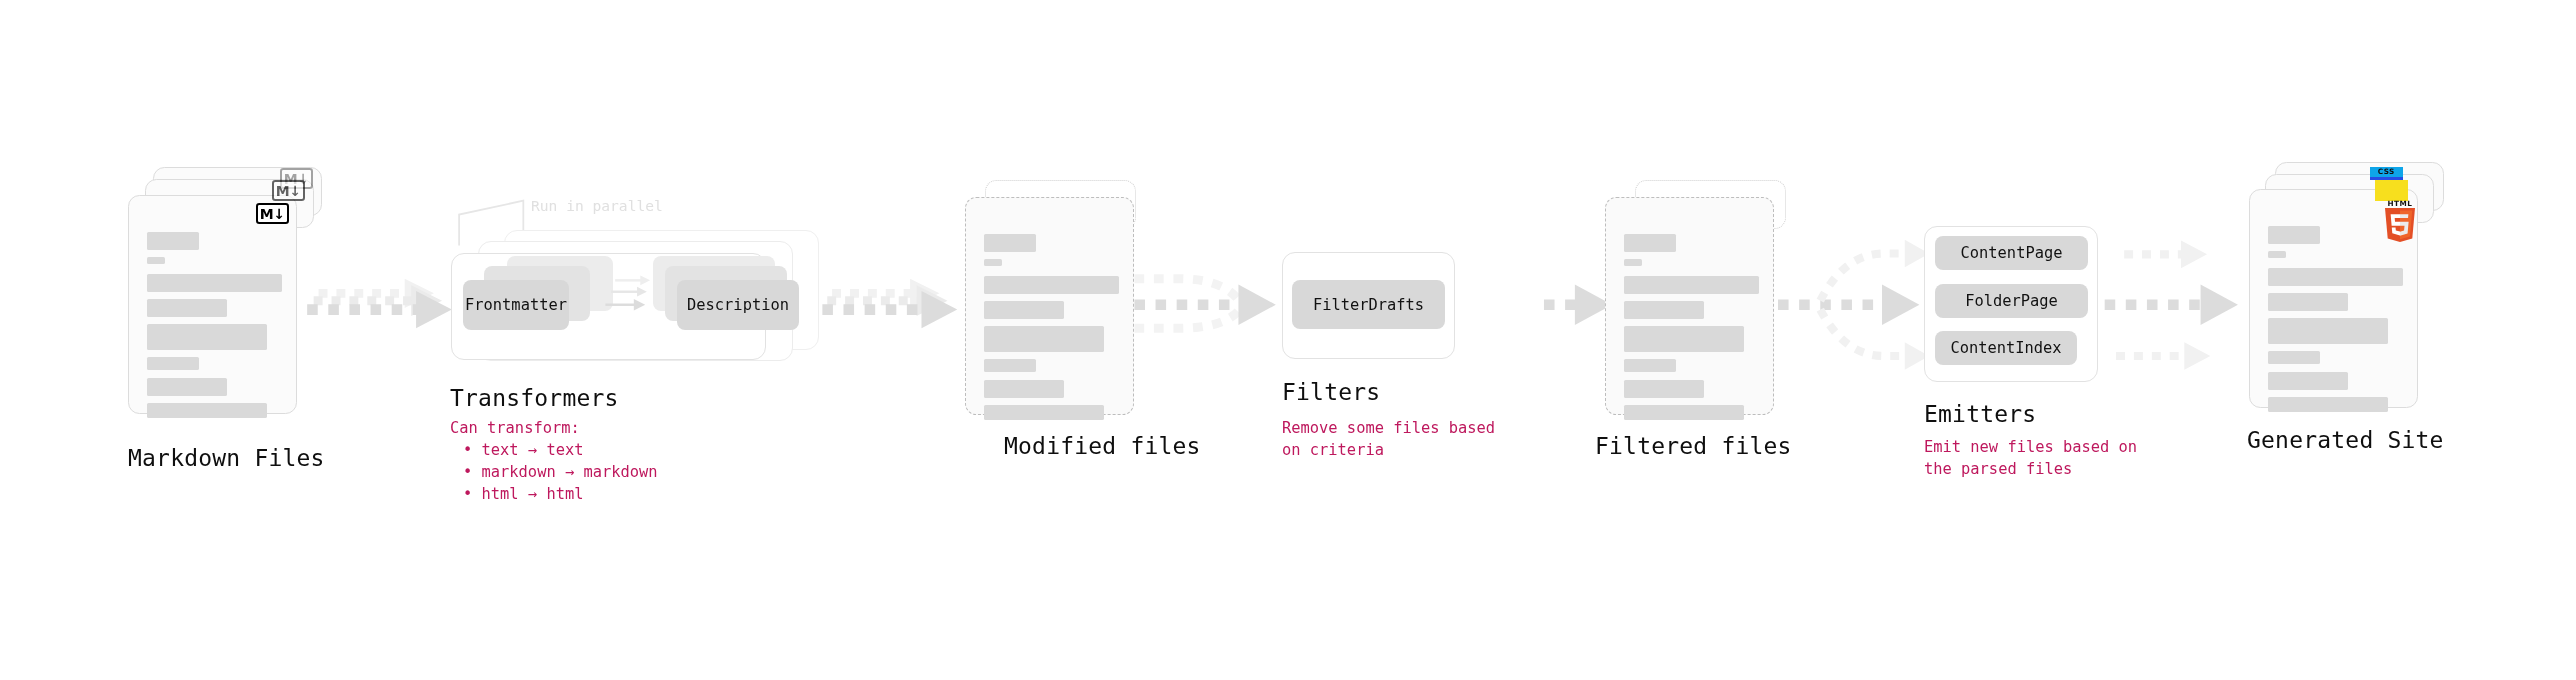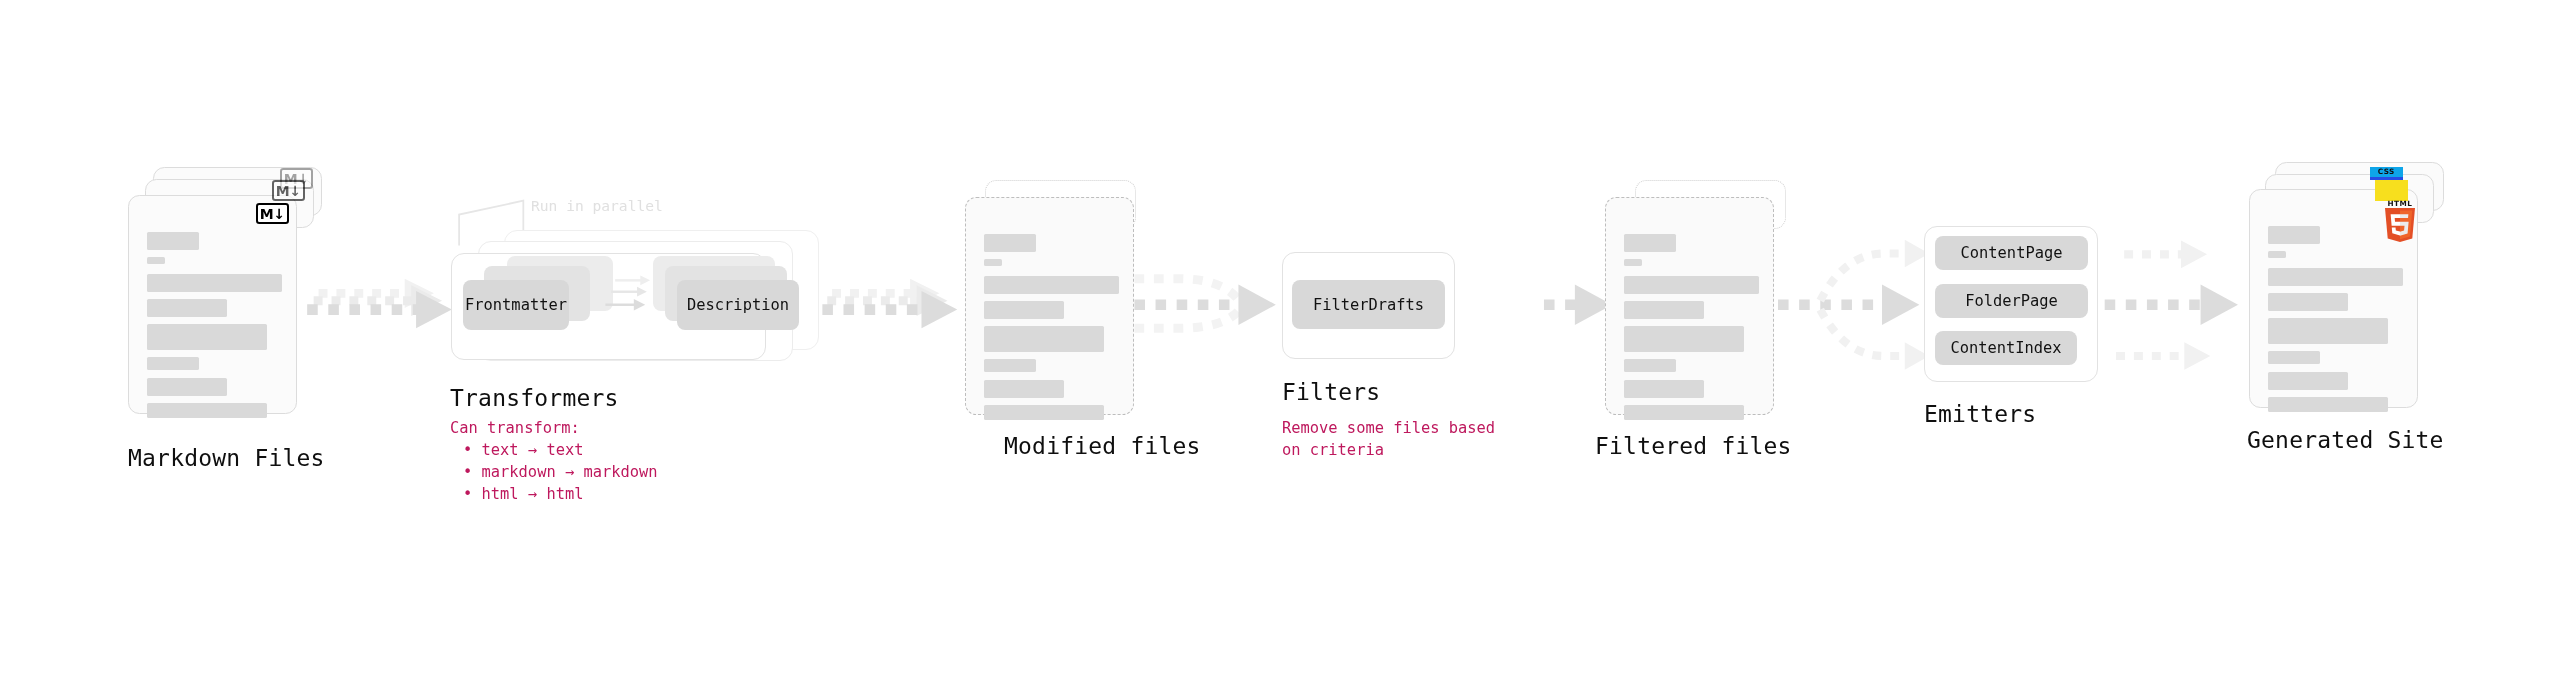--- a/index.html
+++ b/index.html
@@ -301,20 +301,22 @@
   </div>
   <div class="stage-title" style="left:1595px; top:433px;">Filtered files</div>
 
   <div>
     <div class="gbox" style="left:1924px; top:226px; width:174px; height:156px;"></div>
     <div class="chip" style="left:1935px; top:236px; width:153px; height:34px;">ContentPage</div>
     <div class="chip" style="left:1935px; top:284px; width:153px; height:34px;">FolderPage</div>
     <div class="chip" style="left:1935px; top:331px; width:142px; height:34px;">ContentIndex</div>
   </div>
   <div class="stage-title" style="left:1924px; top:401px;">Emitters</div>
+  <div class="stage-sub" style="left:1924px; top:436px;">Emit new files based on
+the parsed files</div>
 
   <div class="doc-stack">
     <div class="doc ghost" style="left:2275px; top:162px; width:169px; height:49px;"></div>
     <div class="doc ghost" style="left:2265px; top:174px; width:169px; height:49px;"></div>
     <div class="doc" style="left:2249px; top:189px; width:169px; height:219px;">
       <div class="lines">
         <div class="ln" style="width:52px;height:18px;"></div>
         <div class="ln" style="width:18px;height:6.5px;margin-bottom:9.8px;"></div>
         <div class="ln" style="width:135px;height:18px;"></div>
         <div class="ln" style="width:80px;height:18px;"></div>

